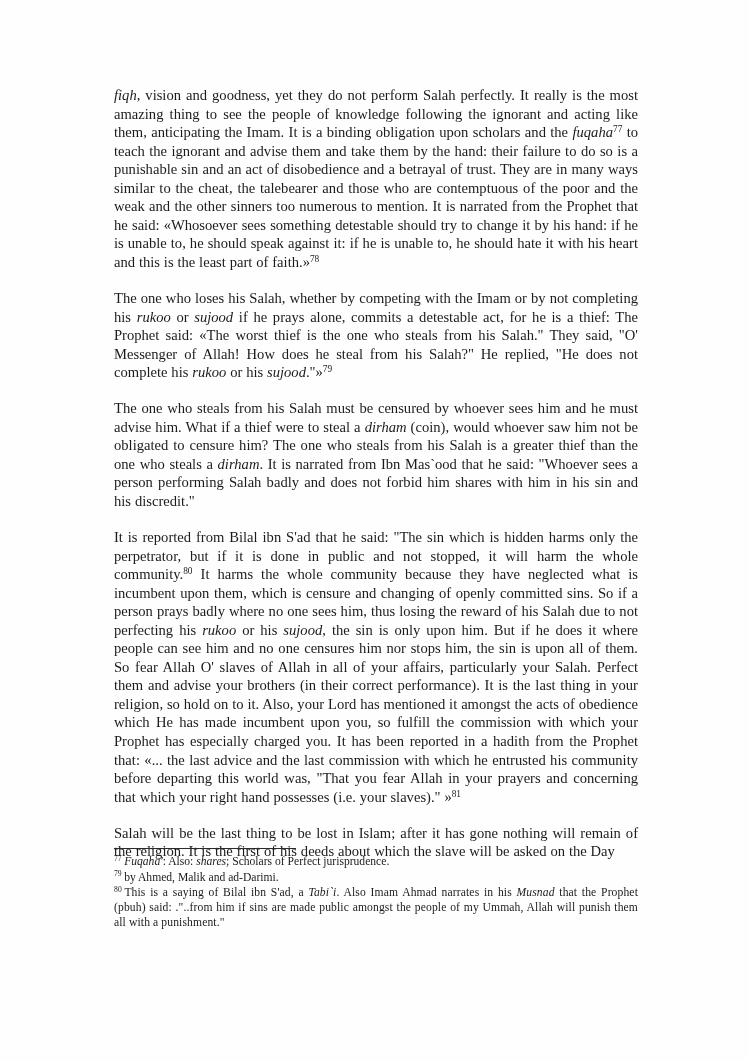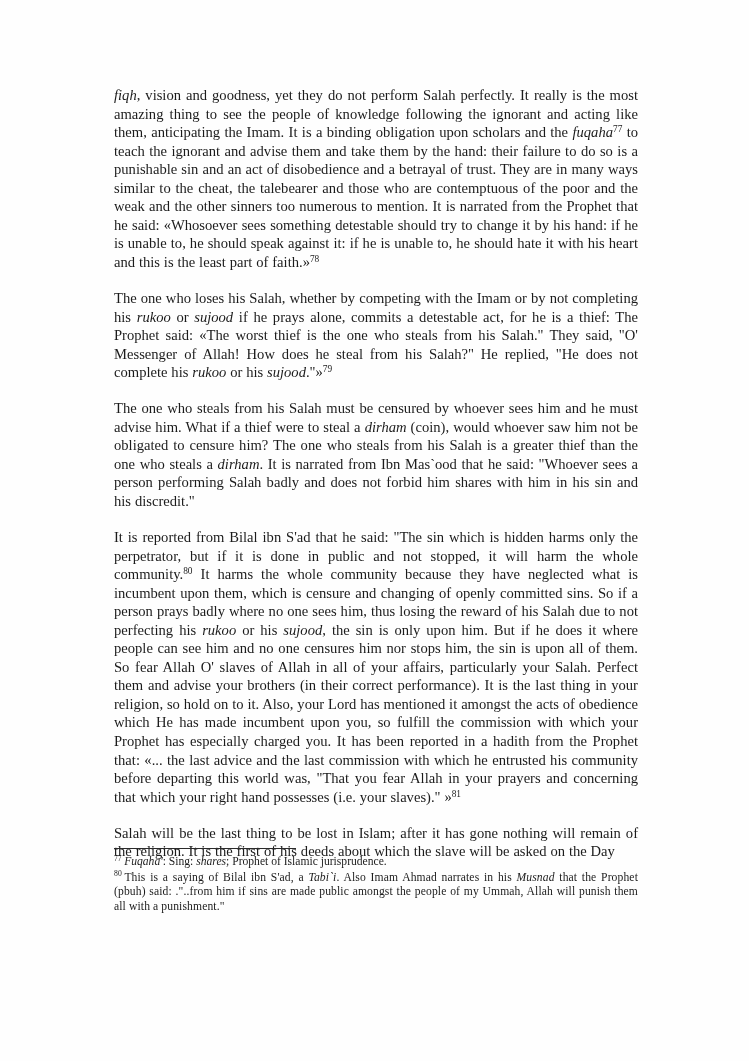--- a/index.html
+++ b/index.html
@@ -98,18 +98,19 @@
       <p class="para" id="para-1"><i>fiqh</i><span>, vision and goodness, yet they do not perform Salah perfectly. It really is the most amazing thing to see the people of knowledge following the ignorant and acting like them, anticipating the Imam. It is a binding obligation upon scholars and the </span><i>fuqaha</i><sup>77</sup><span> to teach the ignorant and advise them and take them by the hand: their failure to do so is a punishable sin and an act of disobedience and a betrayal of trust. They are in many ways similar to the cheat, the talebearer and those who are contemptuous of the poor and the weak and the other sinners too numerous to mention. It is narrated from the Prophet that he said: «Whosoever sees something detestable should try to change it by his hand: if he is unable to, he should speak against it: if he is unable to, he should hate it with his heart and this is the least part of faith.»</span><sup>78</sup></p>
       <p class="para" id="para-2"><span>The one who loses his Salah, whether by competing with the Imam or by not completing his </span><i>rukoo</i><span> or </span><i>sujood</i><span> if he prays alone, commits a detestable act, for he is a thief: The Prophet said: «The worst thief is the one who steals from his Salah." They said, "O' Messenger of Allah! How does he steal from his Salah?" He replied, "He does not complete his </span><i>rukoo</i><span> or his </span><i>sujood</i><span>."»</span><sup>79</sup></p>
       <p class="para" id="para-3"><span>The one who steals from his Salah must be censured by whoever sees him and he must advise him. What if a thief were to steal a </span><i>dirham</i><span> (coin), would whoever saw him not be obligated to censure him? The one who steals from his Salah is a greater thief than the one who steals a </span><i>dirham</i><span>. It is narrated from Ibn Mas`ood that he said: "Whoever sees a person performing Salah badly and does not forbid him shares with him in his sin and his discredit."</span></p>
       <p class="para" id="para-4"><span>It is reported from Bilal ibn S'ad that he said: "The sin which is hidden harms only the perpetrator, but if it is done in public and not stopped, it will harm the whole community.</span><sup>80</sup><span> It harms the whole community because they have neglected what is incumbent upon them, which is censure and changing of openly committed sins. So if a person prays badly where no one sees him, thus losing the reward of his Salah due to not perfecting his </span><i>rukoo</i><span> or his </span><i>sujood</i><span>, the sin is only upon him. But if he does it where people can see him and no one censures him nor stops him, the sin is upon all of them. So fear Allah O' slaves of Allah in all of your affairs, particularly your Salah. Perfect them and advise your brothers (in their correct performance). It is the last thing in your religion, so hold on to it. Also, your Lord has mentioned it amongst the acts of obedience which He has made incumbent upon you, so fulfill the commission with which your Prophet has especially charged you. It has been reported in a hadith from the Prophet that: «... the last advice and the last commission with which he entrusted his community before departing this world was, "That you fear Allah in your prayers and concerning that which your right hand possesses (i.e. your slaves)." »</span><sup>81</sup></p>
       <p class="para" id="para-5"><span>Salah will be the last thing to be lost in Islam; after it has gone nothing will remain of the religion. It is the first of his deeds about which the slave will be asked on the Day</span></p>
     </div>
 
   <div id="footnotes">
     <div id="footnote-rule"></div>
     <div id="footnote-list">
-        <p class="fn" id="footnote-77"><span class="fn-num">77</span><i>Fuqaha'</i><span>: Sing: </span><i>shares</i><span>; Prophet of Islamic jurisprudence.</span></p>
+        <p class="fn" id="footnote-77"><span class="fn-num">77</span><i>Fuqaha'</i><span>: Also: </span><i>shares</i><span>; Scholars of Perfect jurisprudence.</span></p>
+        <p class="fn" id="footnote-79"><span class="fn-num">79</span><span>by Ahmed, Malik and ad-Darimi.</span></p>
         <p class="fn wide" id="footnote-80"><span class="fn-num">80</span><span>This is a saying of Bilal ibn S'ad, a </span><i>Tabi`i</i><span>. Also Imam Ahmad narrates in his </span><i>Musnad</i><span> that the Prophet (pbuh) said: ."..from him if sins are made public amongst the people of my Ummah, Allah will punish them all with a punishment."</span></p>
       </div>
   </div>
 
 </div>
 
 </body></html>

